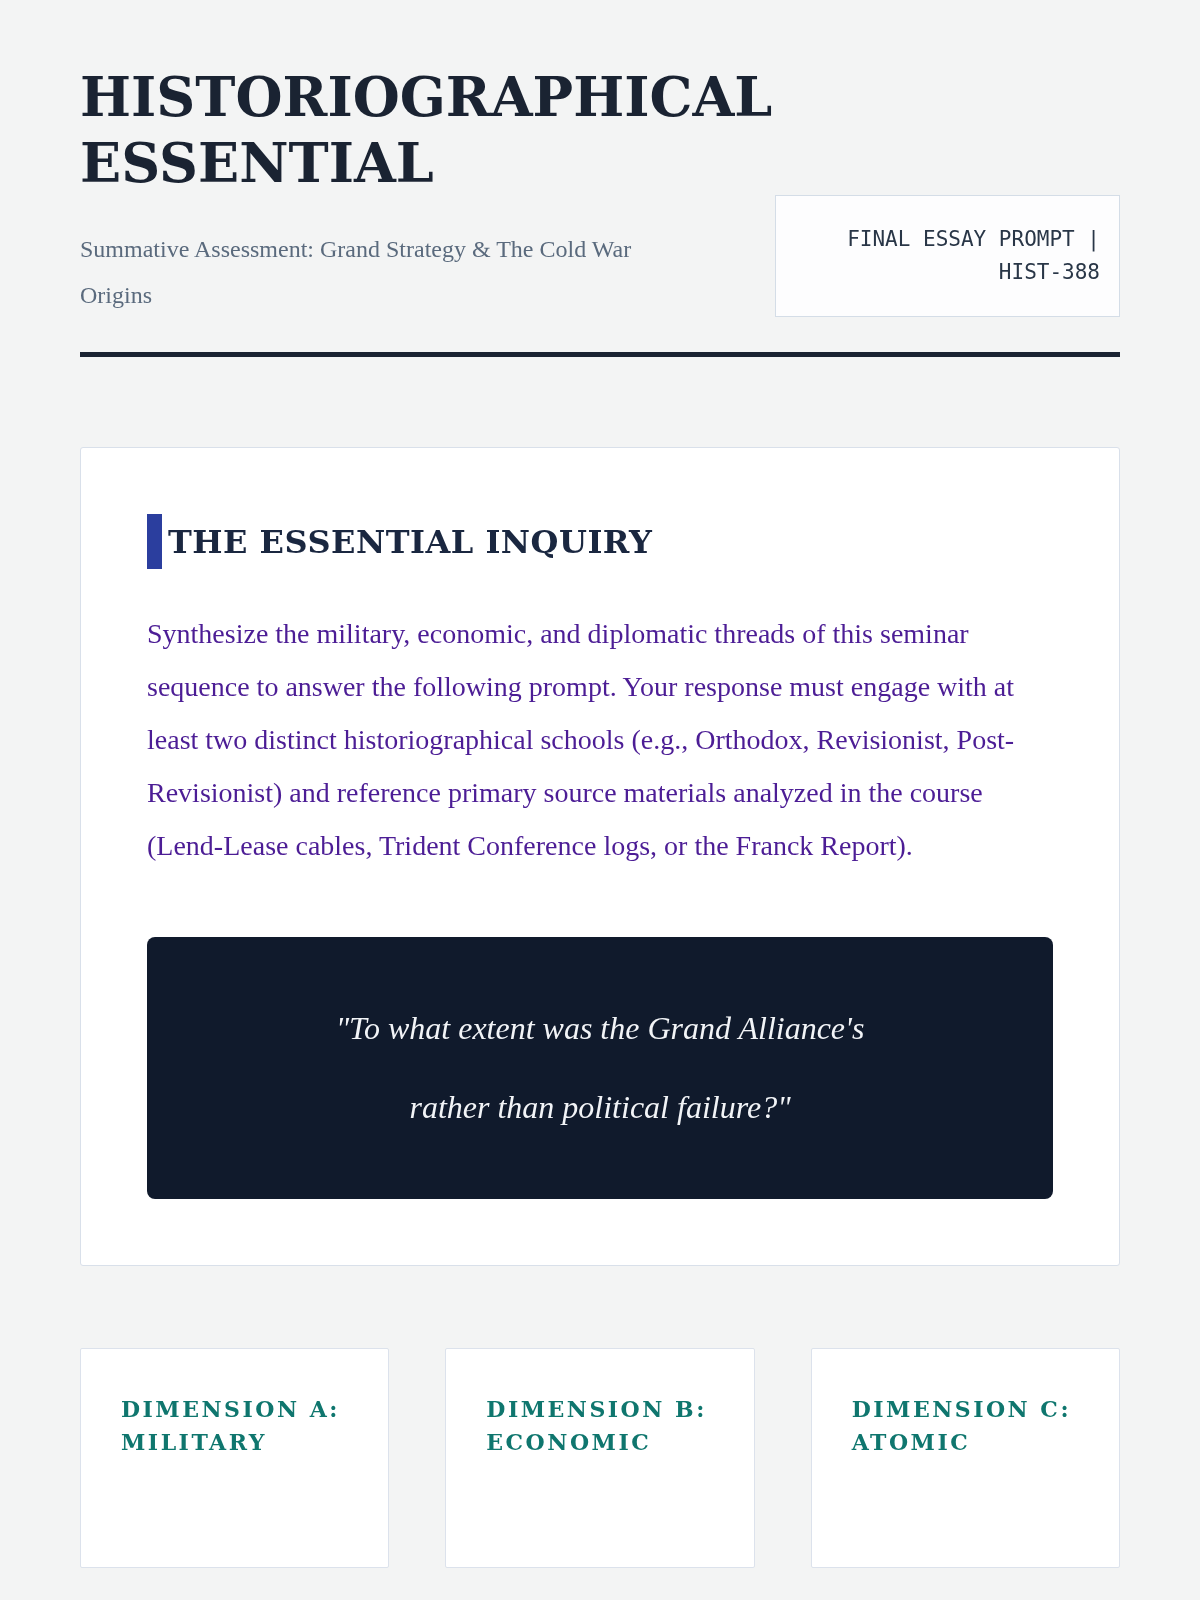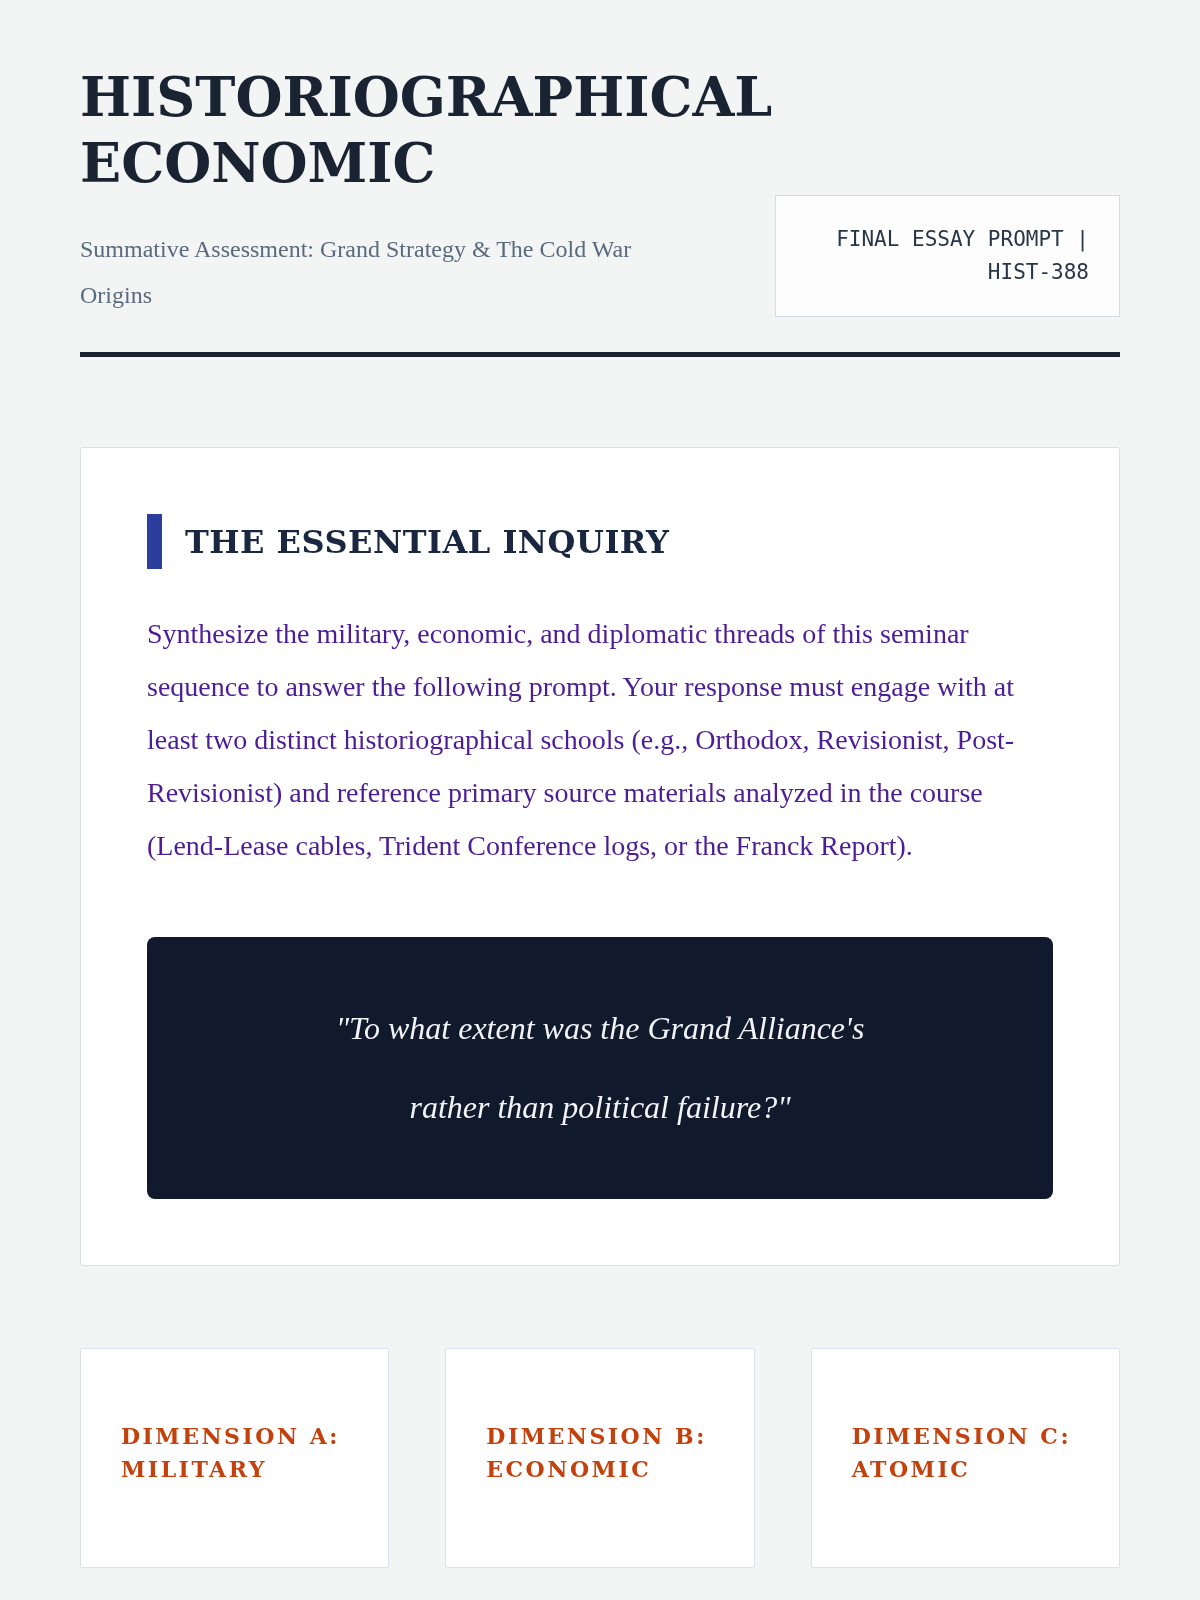--- a/index.html
+++ b/index.html
@@ -28,21 +28,21 @@
     line-height: 46px;
     color: #5a6a7d;
     max-width: 620px;
   }
   .course-badge {
     position: absolute;
     top: 131px;
     right: 0;
     background: #fdfdfe;
     border: 1px solid #d4dde7;
-    padding: 27px 30px;
+    padding: 27px 19px;
     text-align: right;
     font-family: "DejaVu Sans Mono", monospace;
     font-size: 21px;
     line-height: 33px;
     color: #293647;
     min-width: 345px;
   }
   .header-rule {
     border: none;
     height: 5px;
@@ -54,21 +54,21 @@
   .inquiry-card {
     margin-top: 90px;
     background: #ffffff;
     border: 1px solid #d9e0ea;
     border-radius: 3px;
     padding: 66px;
   }
   .heading-row {
     display: flex;
     align-items: center;
-    gap: 23px;
+    gap: 6px;
   }
   .accent-bar {
     width: 15px;
     height: 55px;
     background: #2b3e9e;
     flex: 0 0 auto;
   }
   .inquiry-heading {
     font-family: "DejaVu Serif", "Liberation Serif", serif;
     font-size: 32px;
@@ -111,32 +111,31 @@
     border-radius: 2px;
     padding: 44px 40px;
     min-height: 220px;
   }
   .dim-title {
     font-family: "DejaVu Serif", "Liberation Serif", serif;
     font-size: 22px;
     font-weight: 800;
     letter-spacing: 2.5px;
     line-height: 33px;
-    color: #c2410c;
+    color: #0f766e;
     text-transform: uppercase;
-    margin-top: 27px;
   }
 </style>
 </head>
 <body>
 
 <div class="page">
 
   <header class="header">
-    <h1 class="page-title">HISTORIOGRAPHICAL ECONOMIC</h1>
+    <h1 class="page-title">HISTORIOGRAPHICAL ESSENTIAL</h1>
     <p class="page-subtitle">Summative Assessment: Grand Strategy &amp; The Cold War Origins</p>
     <div class="course-badge">
       <div>FINAL ESSAY PROMPT |</div>
       <div>HIST-388</div>
     </div>
     <hr class="header-rule">
   </header>
 
   <section class="inquiry-card">
     <div class="heading-row">

